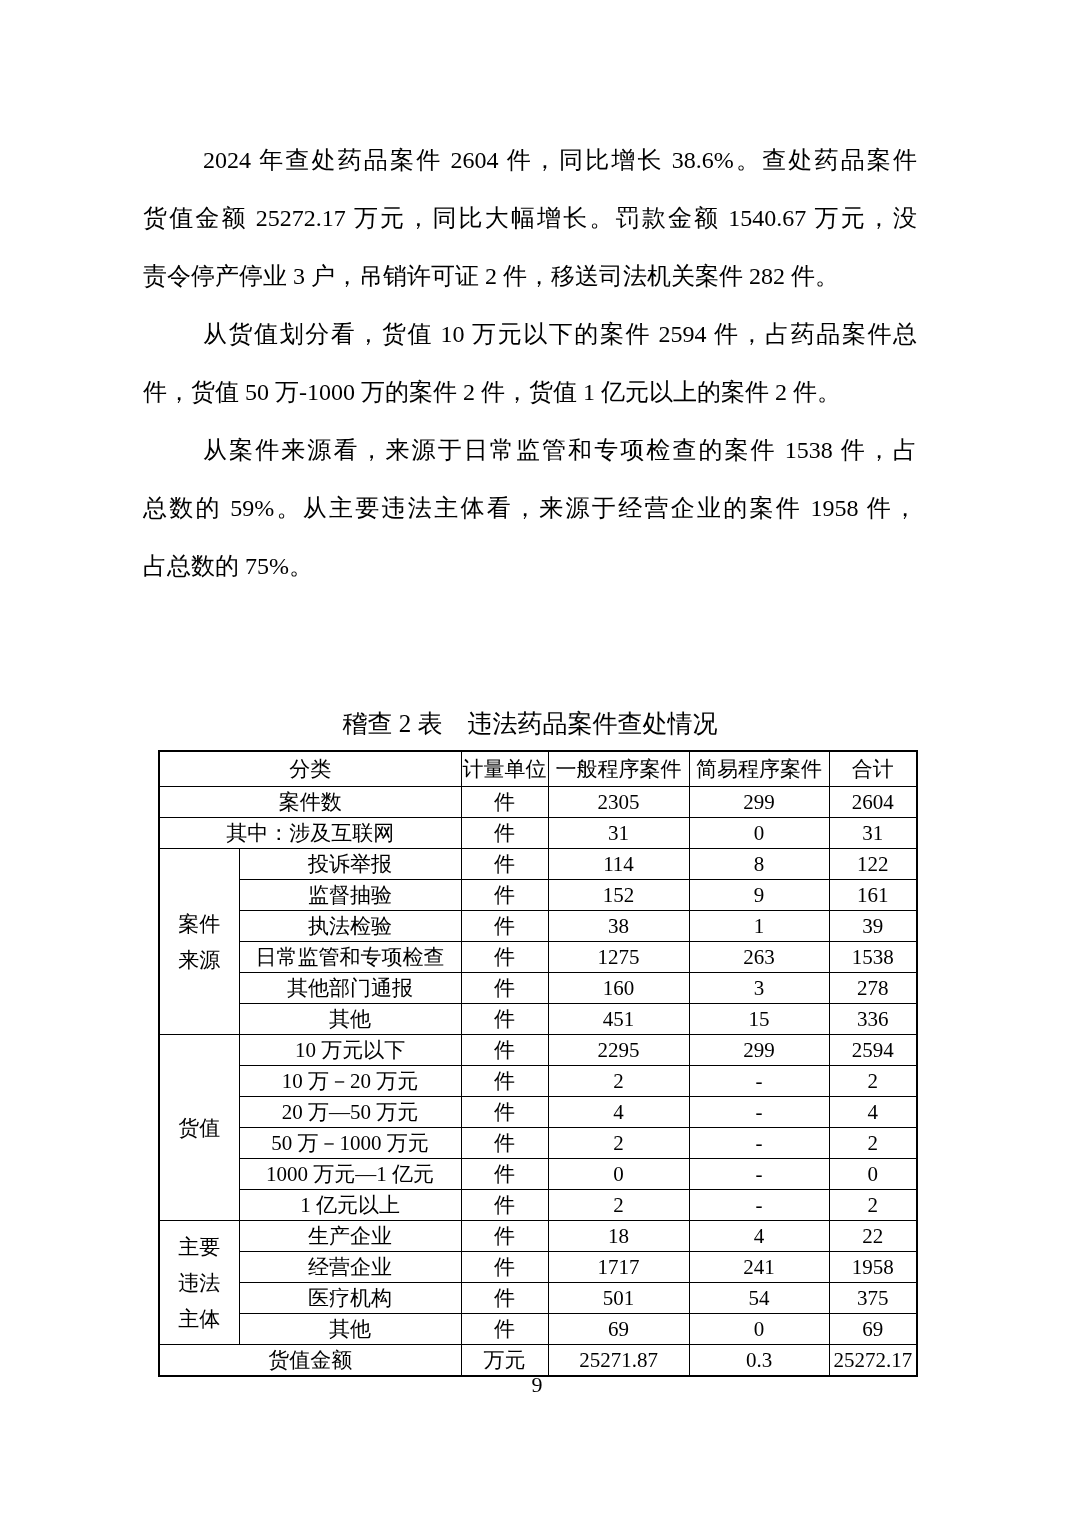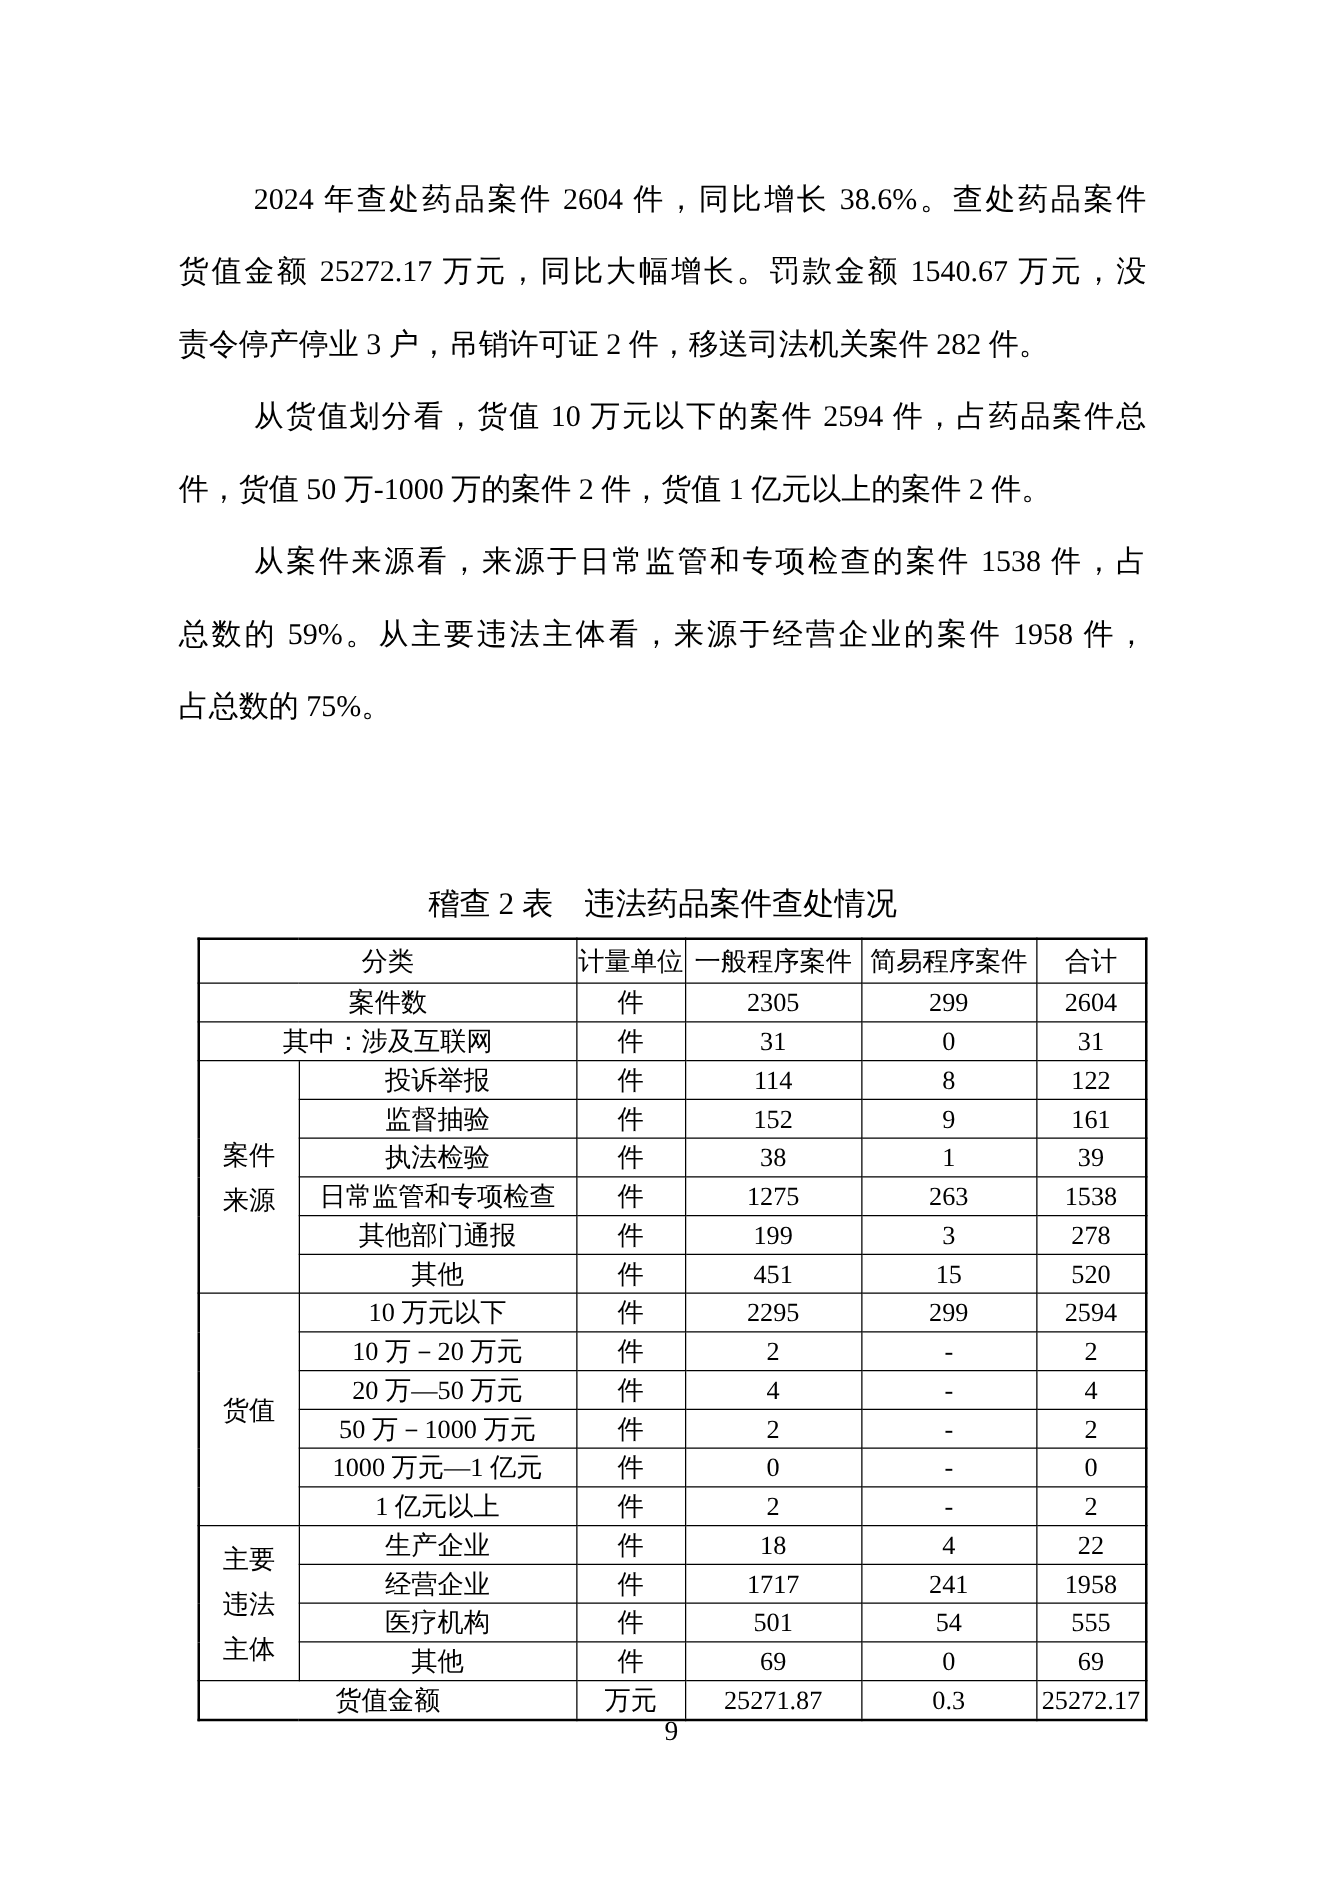--- a/index.html
+++ b/index.html
@@ -120,30 +120,30 @@
         <tr>
           <td class="c-label">日常监管和专项检查</td>
           <td>件</td>
           <td>1275</td>
           <td>263</td>
           <td>1538</td>
         </tr>
         <tr>
           <td class="c-label">其他部门通报</td>
           <td>件</td>
-          <td>199</td>
+          <td>160</td>
           <td>3</td>
           <td>278</td>
         </tr>
         <tr>
           <td class="c-label">其他</td>
           <td>件</td>
           <td>451</td>
           <td>15</td>
-          <td>520</td>
+          <td>336</td>
         </tr>
         <tr>
           <td rowspan="6" class="c-group">货值</td>
           <td class="c-label">10 万元以下</td>
           <td>件</td>
           <td>2295</td>
           <td>299</td>
           <td>2594</td>
         </tr>
         <tr>
@@ -196,21 +196,21 @@
           <td>件</td>
           <td>1717</td>
           <td>241</td>
           <td>1958</td>
         </tr>
         <tr>
           <td class="c-label">医疗机构</td>
           <td>件</td>
           <td>501</td>
           <td>54</td>
-          <td>555</td>
+          <td>375</td>
         </tr>
         <tr>
           <td class="c-label">其他</td>
           <td>件</td>
           <td>69</td>
           <td>0</td>
           <td>69</td>
         </tr>
         <tr>
           <td colspan="2" class="c-amount">货值金额</td>

